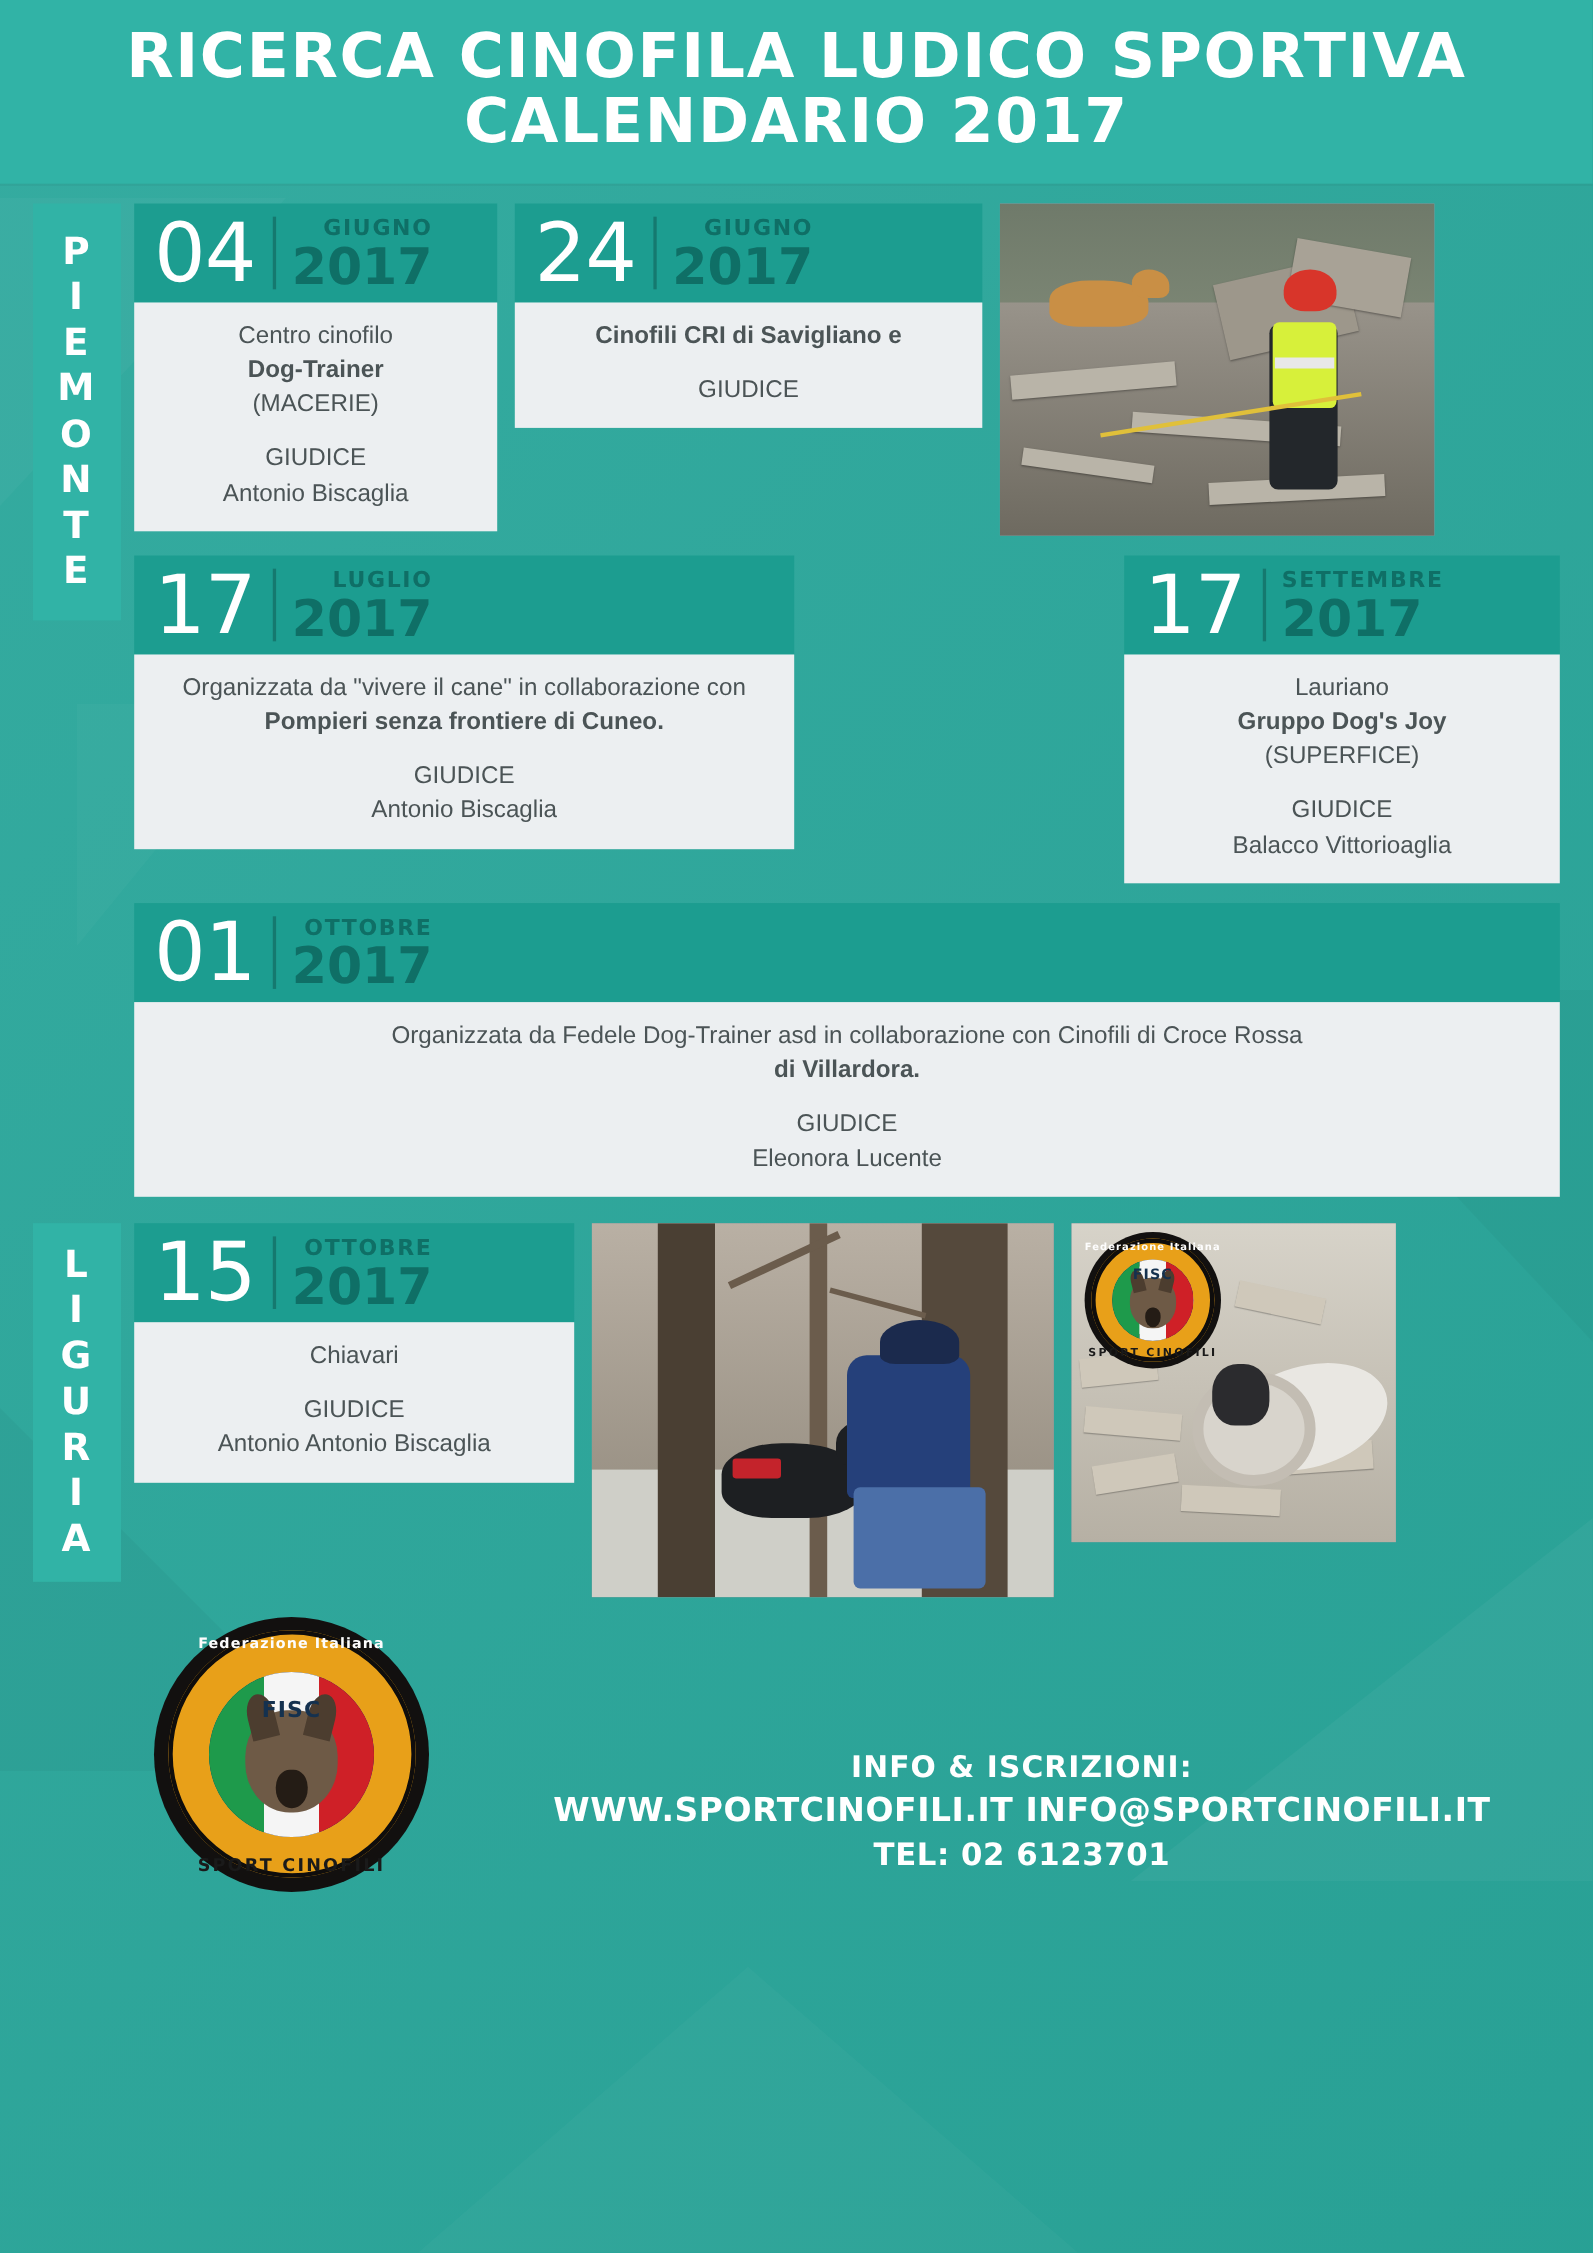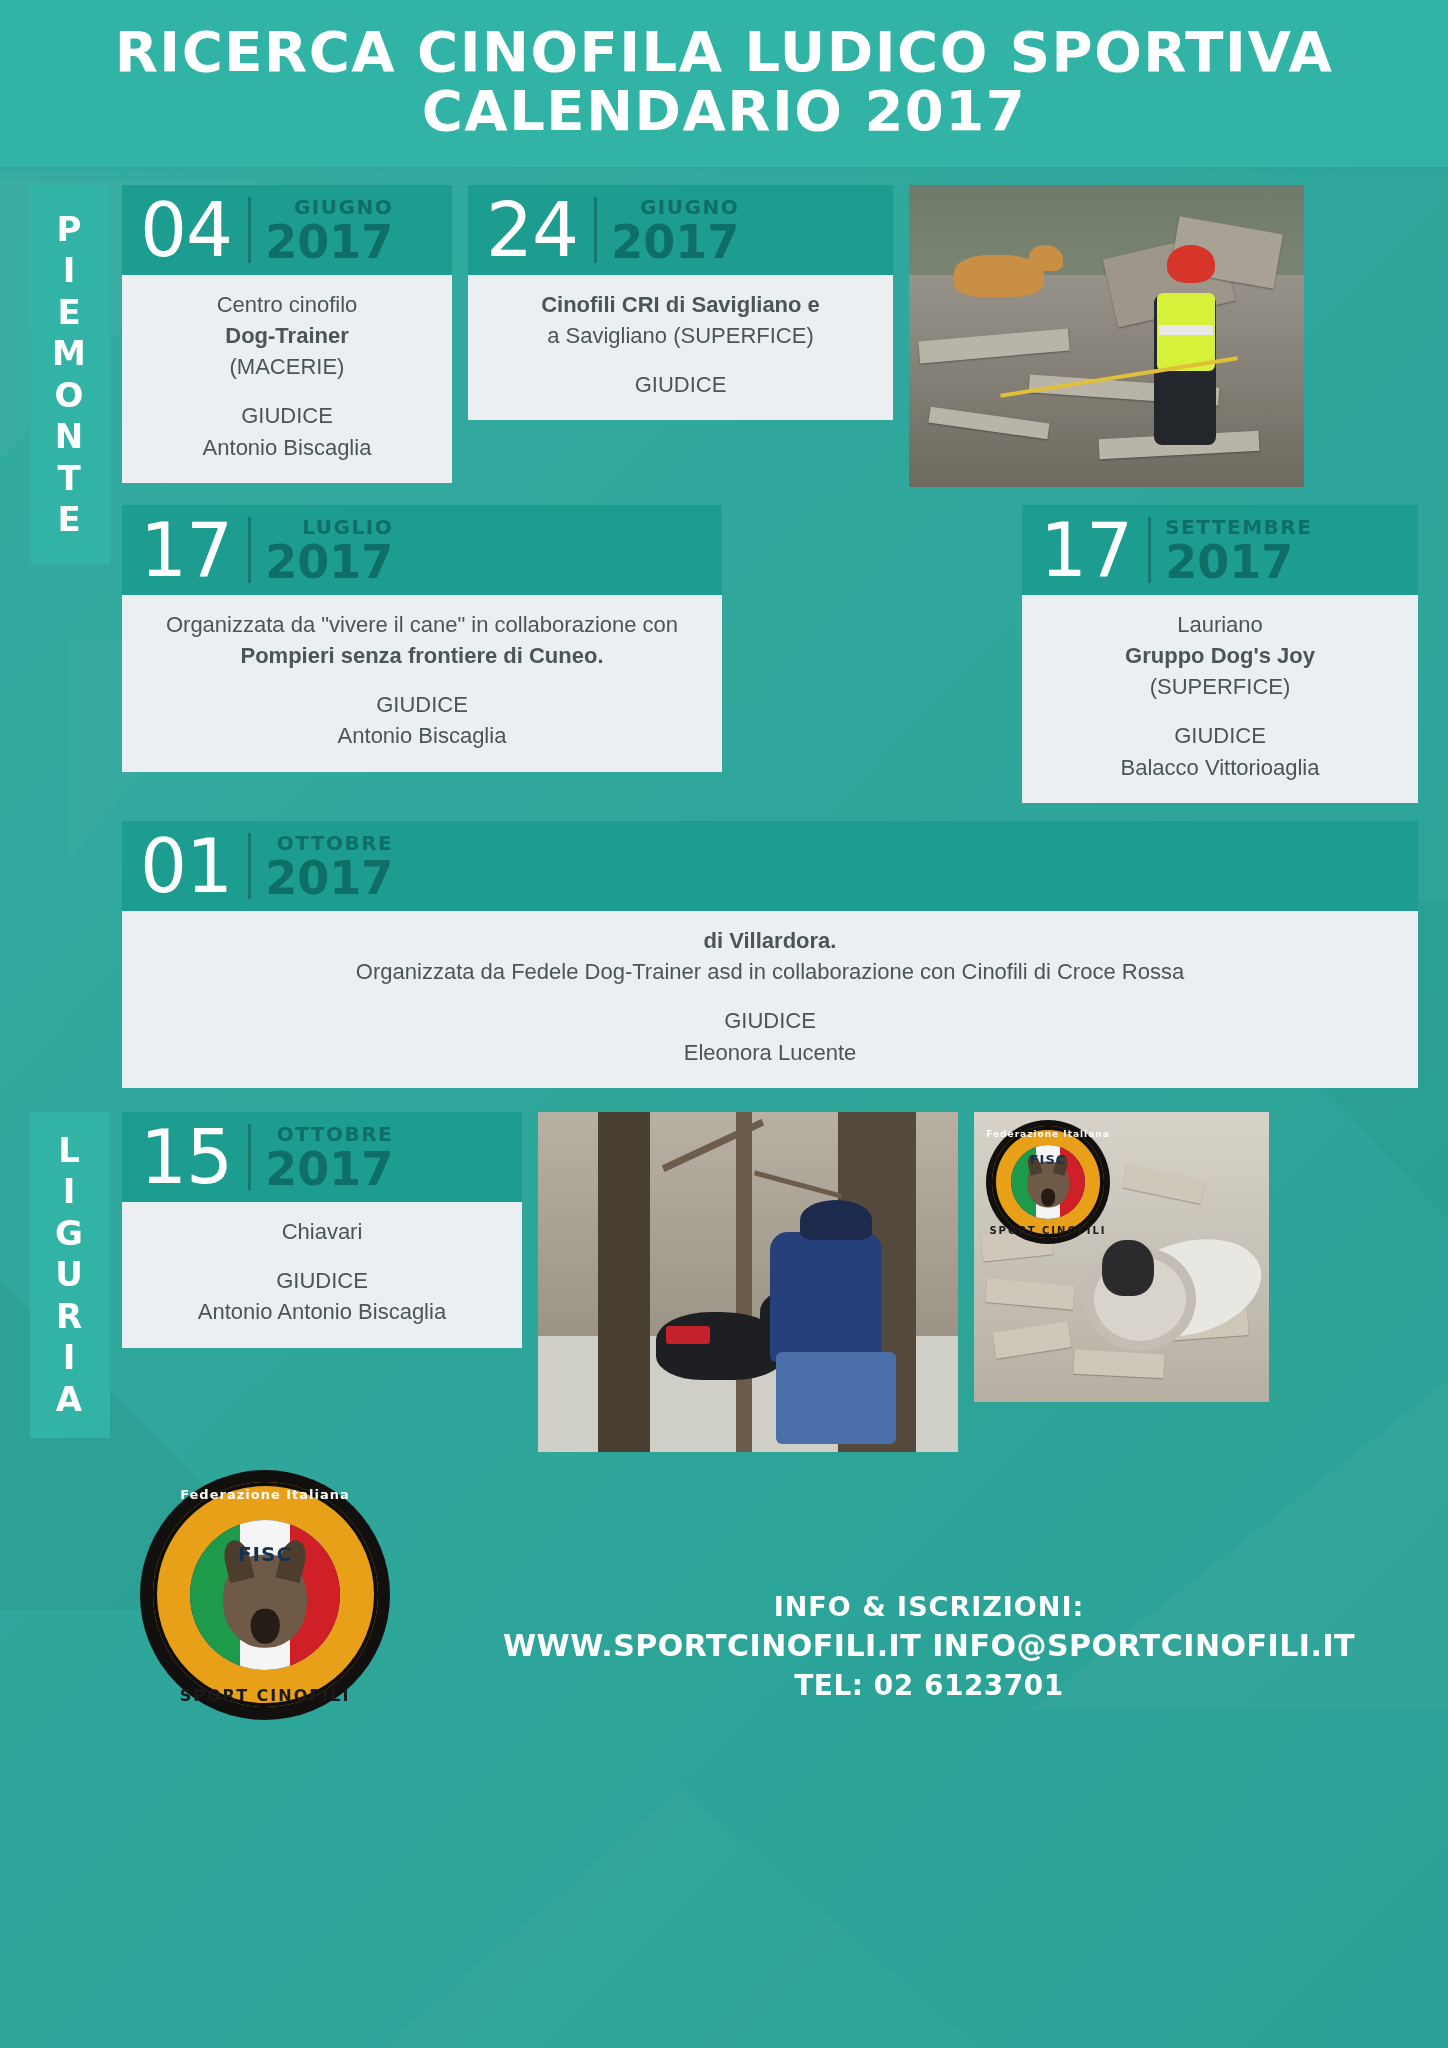--- a/index.html
+++ b/index.html
@@ -310,21 +310,20 @@
           <div class="card-head">
             <div class="card-day">24</div>
             <div class="card-divider"></div>
             <div class="card-datecol">
               <div class="card-month">GIUGNO</div>
               <div class="card-year">2017</div>
             </div>
           </div>
           <div class="card-body">
             <div style="font-weight:bold;">Cinofili CRI di Savigliano e</div>
-            <div>a Savigliano (SUPERFICE)</div>
             <div class="judge-label">GIUDICE</div>
           </div>
         </div>
 
         <div class="photo photo-rubble">
           <div class="rub-sky"></div>
           <div class="rub-ground"></div>
           <div class="rub-slab" style="left:10px; top:150px; width:150px; height:22px; transform:rotate(-5deg);"></div>
           <div class="rub-slab" style="left:120px; top:196px; width:190px; height:18px; transform:rotate(4deg);"></div>
           <div class="rub-slab" style="left:20px; top:230px; width:120px; height:16px; transform:rotate(8deg);"></div>
@@ -382,22 +381,22 @@
         <div class="card" style="width:100%;">
           <div class="card-head">
             <div class="card-day">01</div>
             <div class="card-divider"></div>
             <div class="card-datecol">
               <div class="card-month">OTTOBRE</div>
               <div class="card-year">2017</div>
             </div>
           </div>
           <div class="card-body">
+            <div>Organizzata da Fedele Dog-Trainer asd in collaborazione con Cinofili di Croce Rossa</div>
             <div style="font-weight:bold;">di Villardora.</div>
-            <div>Organizzata da Fedele Dog-Trainer asd in collaborazione con Cinofili di Croce Rossa</div>
             <div class="judge-label">GIUDICE</div>
             <div class="judge-name">Eleonora Lucente</div>
           </div>
         </div>
       </div>
 
     </div>
   </div>
 
   <div class="region-row" style="margin-top:6px;">

